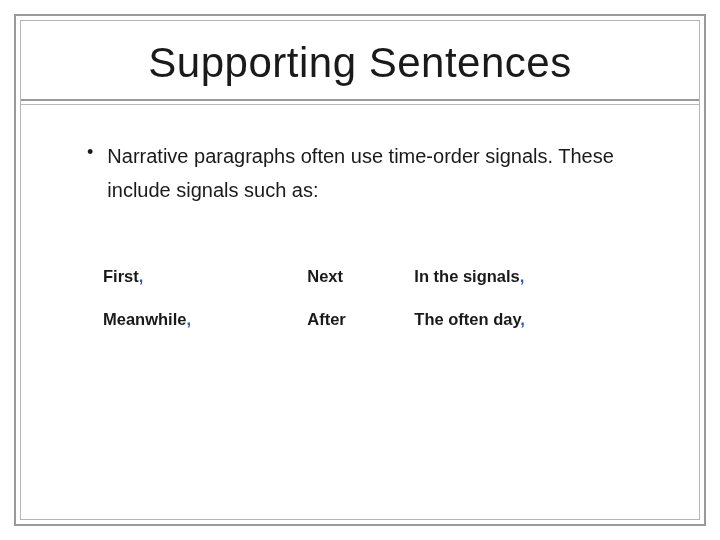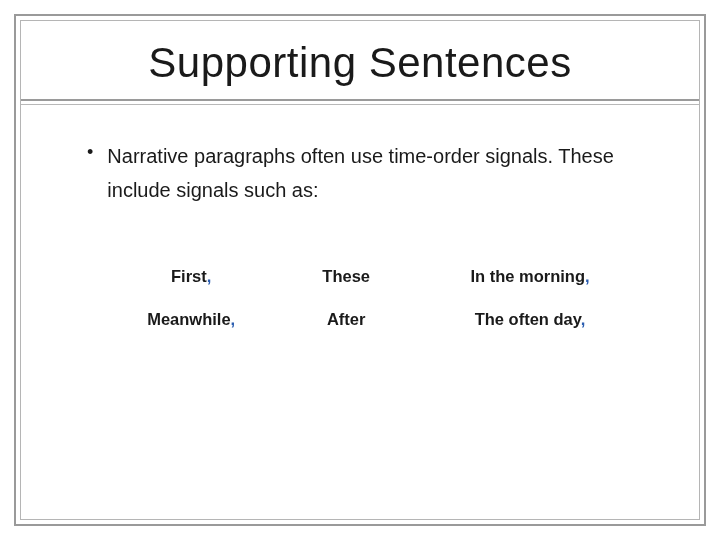--- a/index.html
+++ b/index.html
@@ -69,21 +69,20 @@
     margin-left: 34px;
     width: 560px;
     border-collapse: collapse;
   }
   .signals-table td {
     font-size: 16.5px;
     font-weight: 700;
     padding: 12px 8px;
     vertical-align: middle;
     color: #1a1a1a;
-    text-align: center;
   }
   .signals-table td .comma {
     color: #2a5db0;
     font-weight: 700;
   }
 </style>
 </head>
 <body>
 
 <div class="slide">
@@ -98,22 +97,22 @@
 
       <div class="bullet-block">
         <div class="bullet-dot">•</div>
         <div class="bullet-text">Narrative paragraphs often use time-order signals. These include signals such as:</div>
       </div>
 
       <table class="signals-table">
         <tbody>
           <tr>
             <td><span>First</span><span class="comma">,</span></td>
-            <td><span>These</span><span class="comma"></span></td>
-            <td><span>In the morning</span><span class="comma">,</span></td>
+            <td><span>Next</span><span class="comma"></span></td>
+            <td><span>In the signals</span><span class="comma">,</span></td>
           </tr>
           <tr>
             <td><span>Meanwhile</span><span class="comma">,</span></td>
             <td><span>After</span><span class="comma"></span></td>
             <td><span>The often day</span><span class="comma">,</span></td>
           </tr>
         </tbody>
       </table>
 
     </div>

